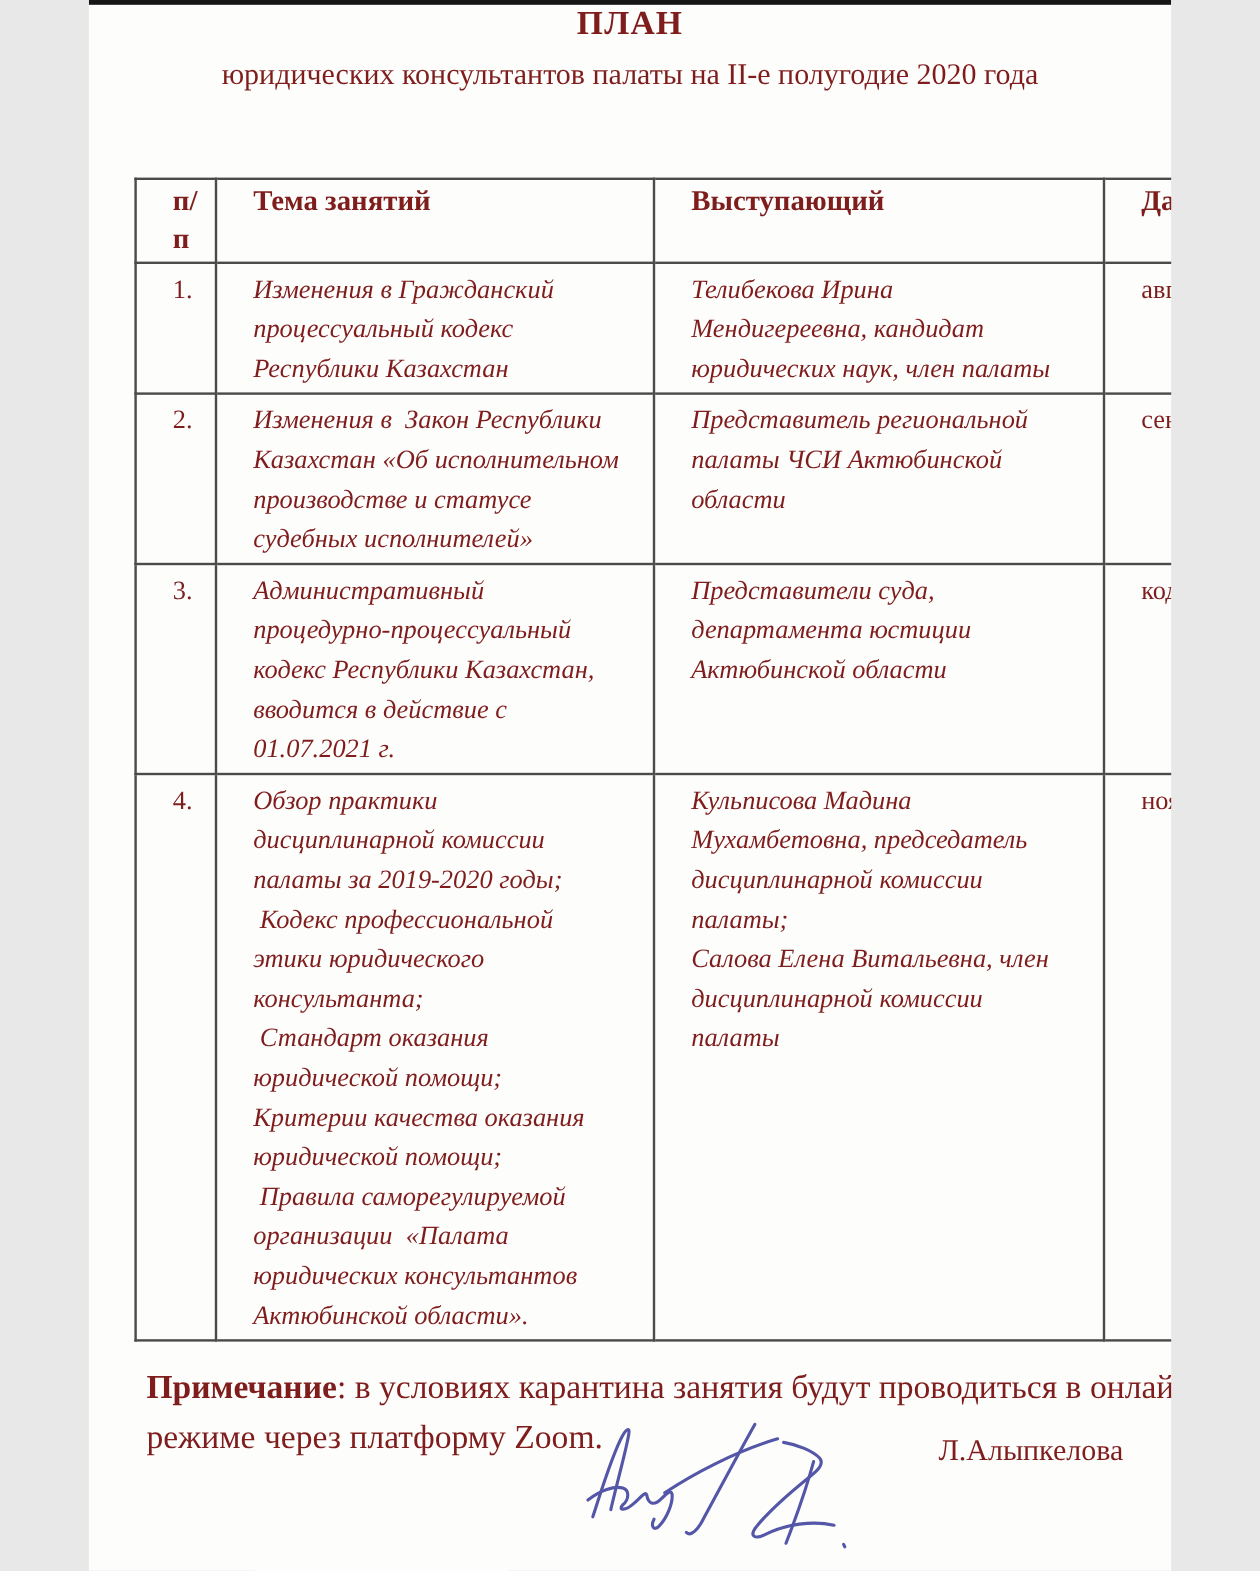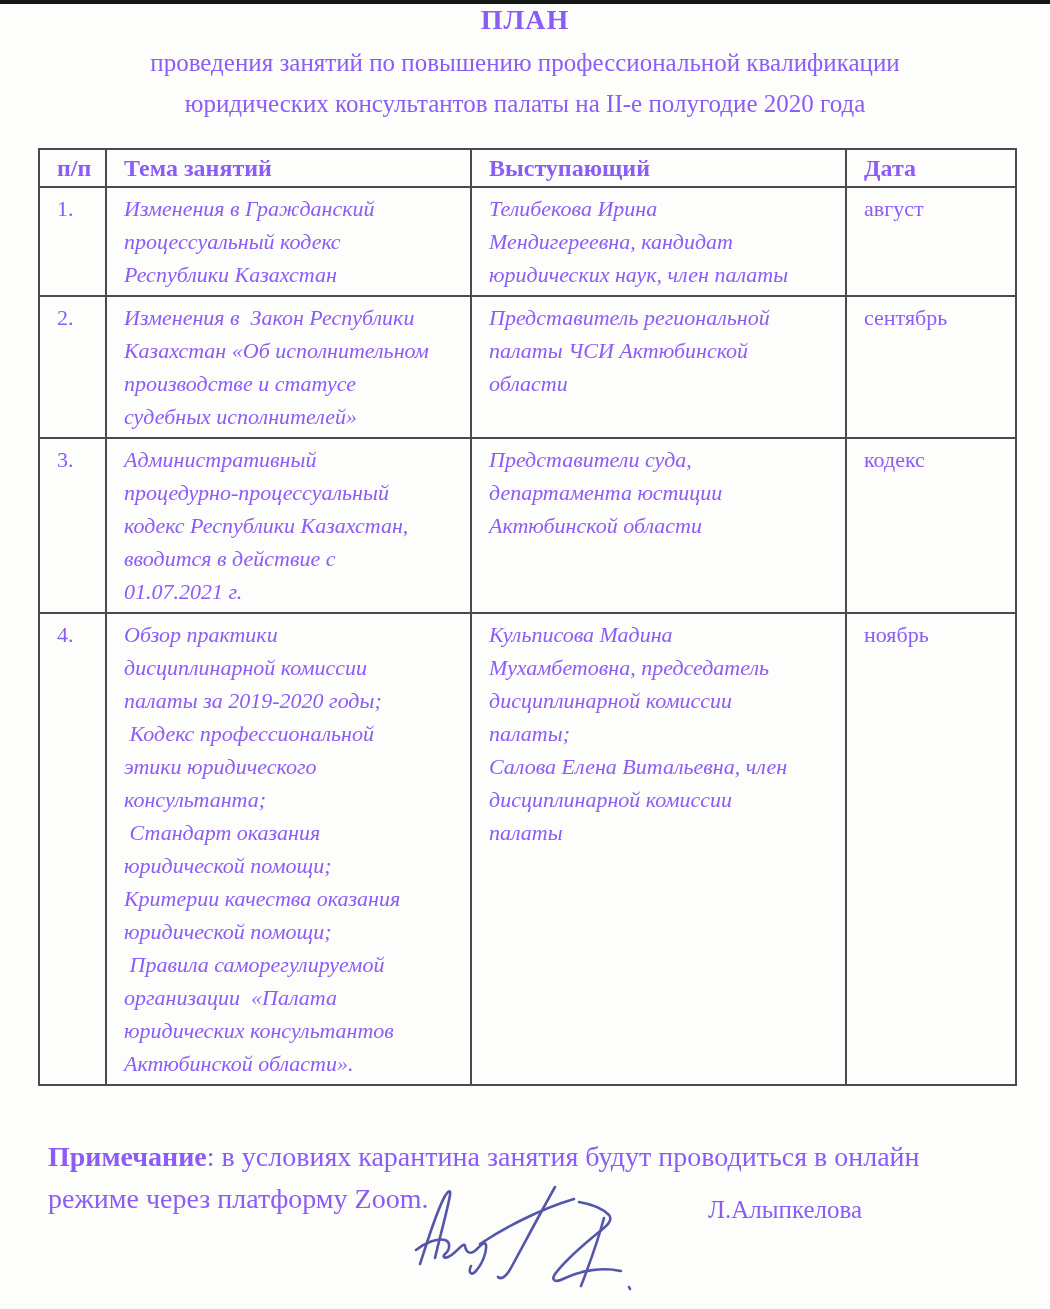--- a/index.html
+++ b/index.html
@@ -1,24 +1,24 @@
 <!DOCTYPE html>
 <html><head>
 <meta charset="utf-8">
 <style>
   html, body { margin: 0; padding: 0; background: #e8e8e8; }
   .page {
     position: relative;
-    width: 1050px;
+    width: 902px;
     height: 1309px;
     margin: 0 auto;
     background: #fdfdfc;
     overflow: hidden;
     font-family: "Liberation Serif", "DejaVu Serif", serif;
-    color: #8b5cf6;
+    color: #7f1d1d;
   }
   .scan-edge-top {
     position: absolute;
     top: 0; left: 0;
     width: 100%;
     height: 4px;
     background: #161616;
   }
   .doc-title {
     position: absolute;
@@ -43,21 +43,21 @@
     top: 148px;
     left: 38px;
     width: 977px;
     border-collapse: collapse;
     table-layout: fixed;
     font-size: 22px;
   }
   .schedule-table th, .schedule-table td {
     border: 2px solid #4b4b4b;
     vertical-align: top;
-    padding: 4px 8px 4px 17px;
+    padding: 4px 8px 4px 30px;
     line-height: 33px;
     text-align: left;
   }
   .schedule-table th {
     font-size: 24px;
     font-weight: bold;
     padding-top: 2px;
     padding-bottom: 2px;
     line-height: 32px;
   }
@@ -95,21 +95,20 @@
 </head>
 <body>
 
 <div class="page">
 
   <div class="scan-edge-top"></div>
 
   <h1 class="doc-title">ПЛАН</h1>
 
   <div class="doc-subtitle">
-    <div>проведения занятий по повышению профессиональной квалификации</div>
     <div>юридических консультантов палаты на II-е полугодие 2020 года</div>
   </div>
 
   <table class="schedule-table">
     <colgroup>
       <col style="width:67px">
       <col style="width:365px">
       <col style="width:375px">
       <col style="width:170px">
     </colgroup>

